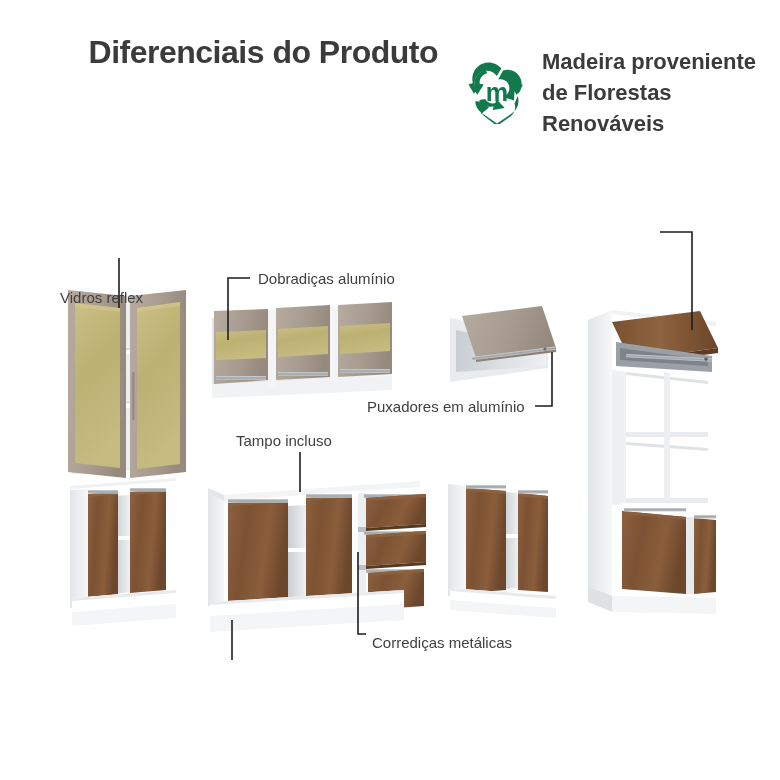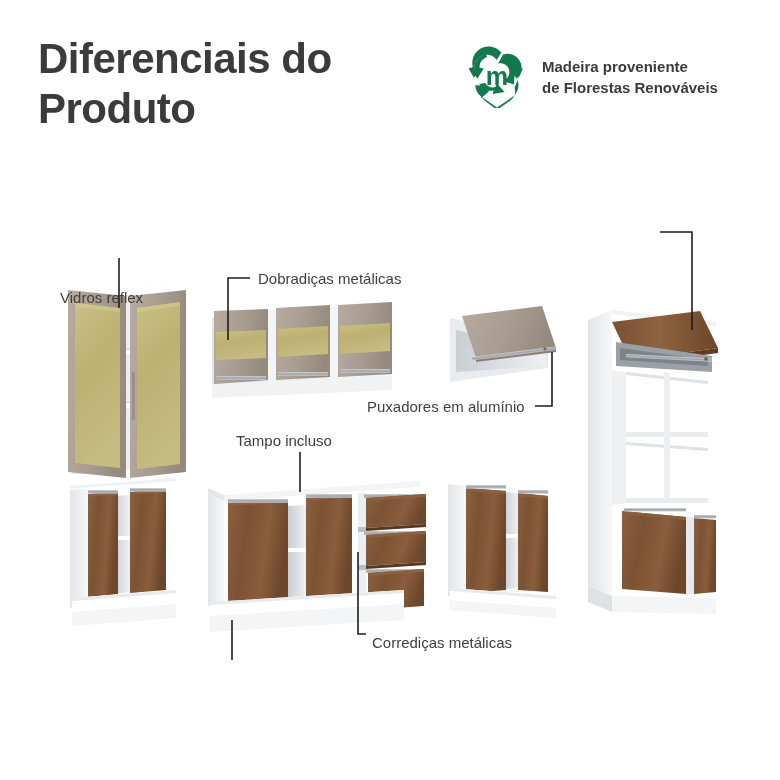--- a/index.html
+++ b/index.html
@@ -8,30 +8,30 @@
     background: #ffffff;
     font-family: "Liberation Sans", sans-serif;
     overflow: hidden;
   }
   #root { position: relative; width: 780px; height: 780px; background: #ffffff; }
 
   
   .title {
     position: absolute; left: 38px; top: 34px;
     width: 400px;
-    font-size: 42px; font-weight: bold; line-height: 1.18;
-    color: #3b3b3b; letter-spacing: -0.5px;
+    font-size: 32px; font-weight: bold; line-height: 1.18;
+    color: #3b3b3b; letter-spacing: -0.5px; text-align: right;
   }
   .eco-badge {
     position: absolute; left: 466px; top: 46px;
     display: flex; align-items: center; gap: 14px;
   }
   .eco-logo { width: 62px; height: 62px; flex: 0 0 62px; }
   .eco-text {
-    font-size: 15px; font-weight: bold; line-height: 1.42;
+    font-size: 22px; font-weight: bold; line-height: 1.42;
     color: #3b3b3b; white-space: pre-line;
   }
 
   
   .label {
     position: absolute;
     font-size: 15px; color: #3f3f3f;
     white-space: nowrap; line-height: 1;
   }
 
@@ -309,21 +309,21 @@
       <path d="M300,452 L300,492"></path>
 
       <path d="M366,634 L358,634 L358,552"></path>
 
       <path d="M232,660 L232,620"></path>
     </g>
   </svg>
 
   <div class="label" style="left:60px; top:243px;margin-top:47px;">Vidros reflex</div>
 
-  <div class="label" style="left:258px; top:271px;">Dobradiças metálicas</div>
+  <div class="label" style="left:258px; top:271px;">Dobradiças alumínio</div>
 
 
   <div class="label" style="left:335px; top:399px;margin-left:32px;">Puxadores em alumínio</div>
 
   <div class="label" style="left:236px; top:433px;">Tampo incluso</div>
 
   <div class="label" style="left:372px; top:635px;">Corrediças metálicas</div>
 
 
 </div>

